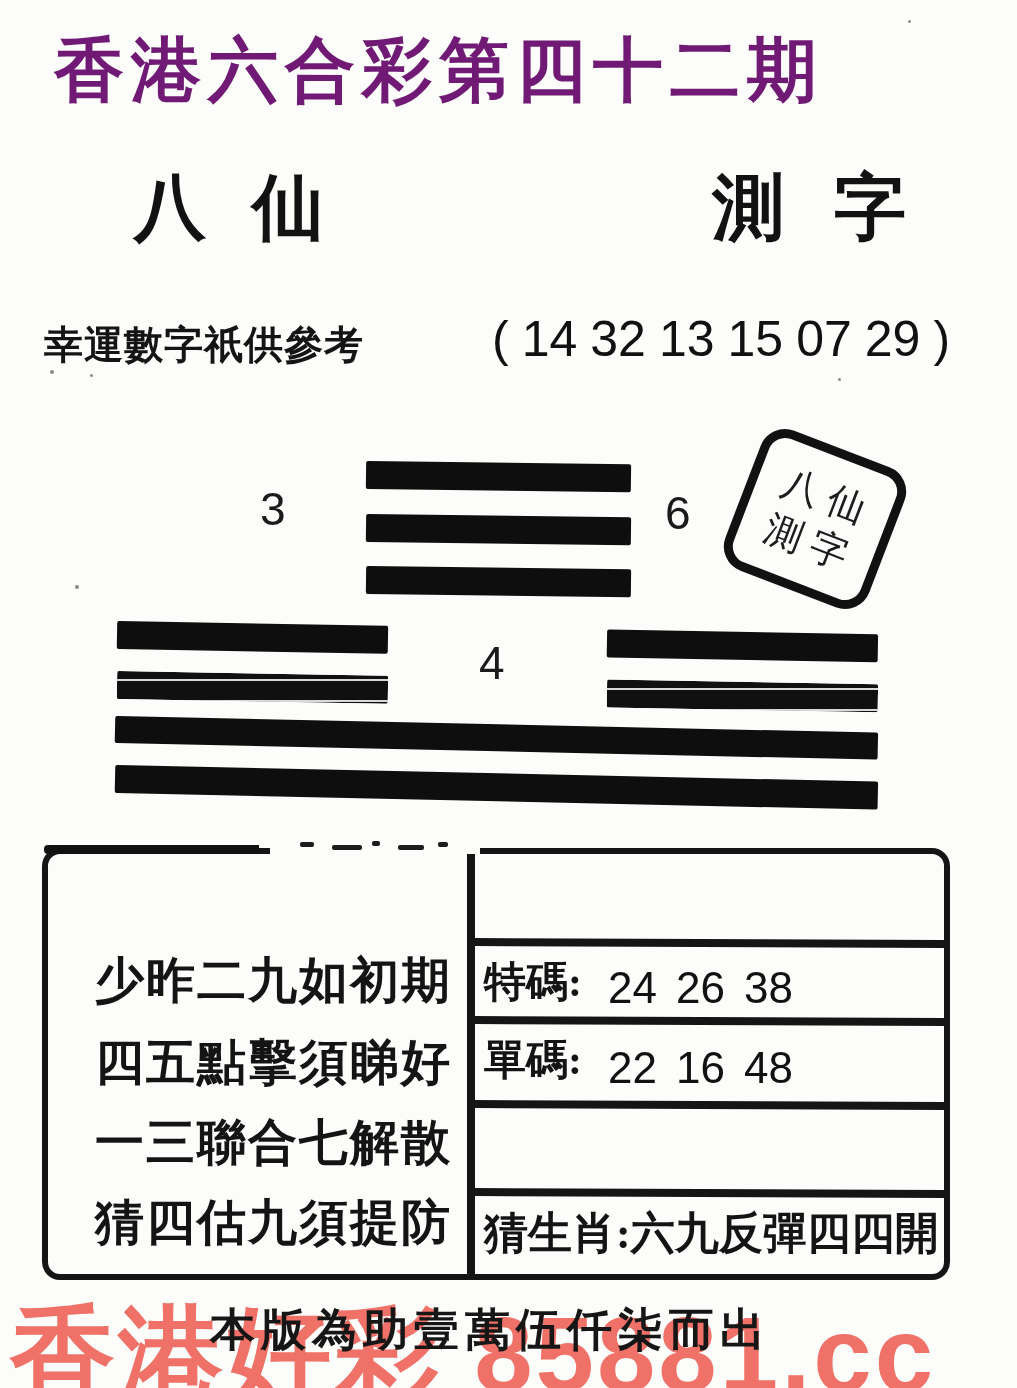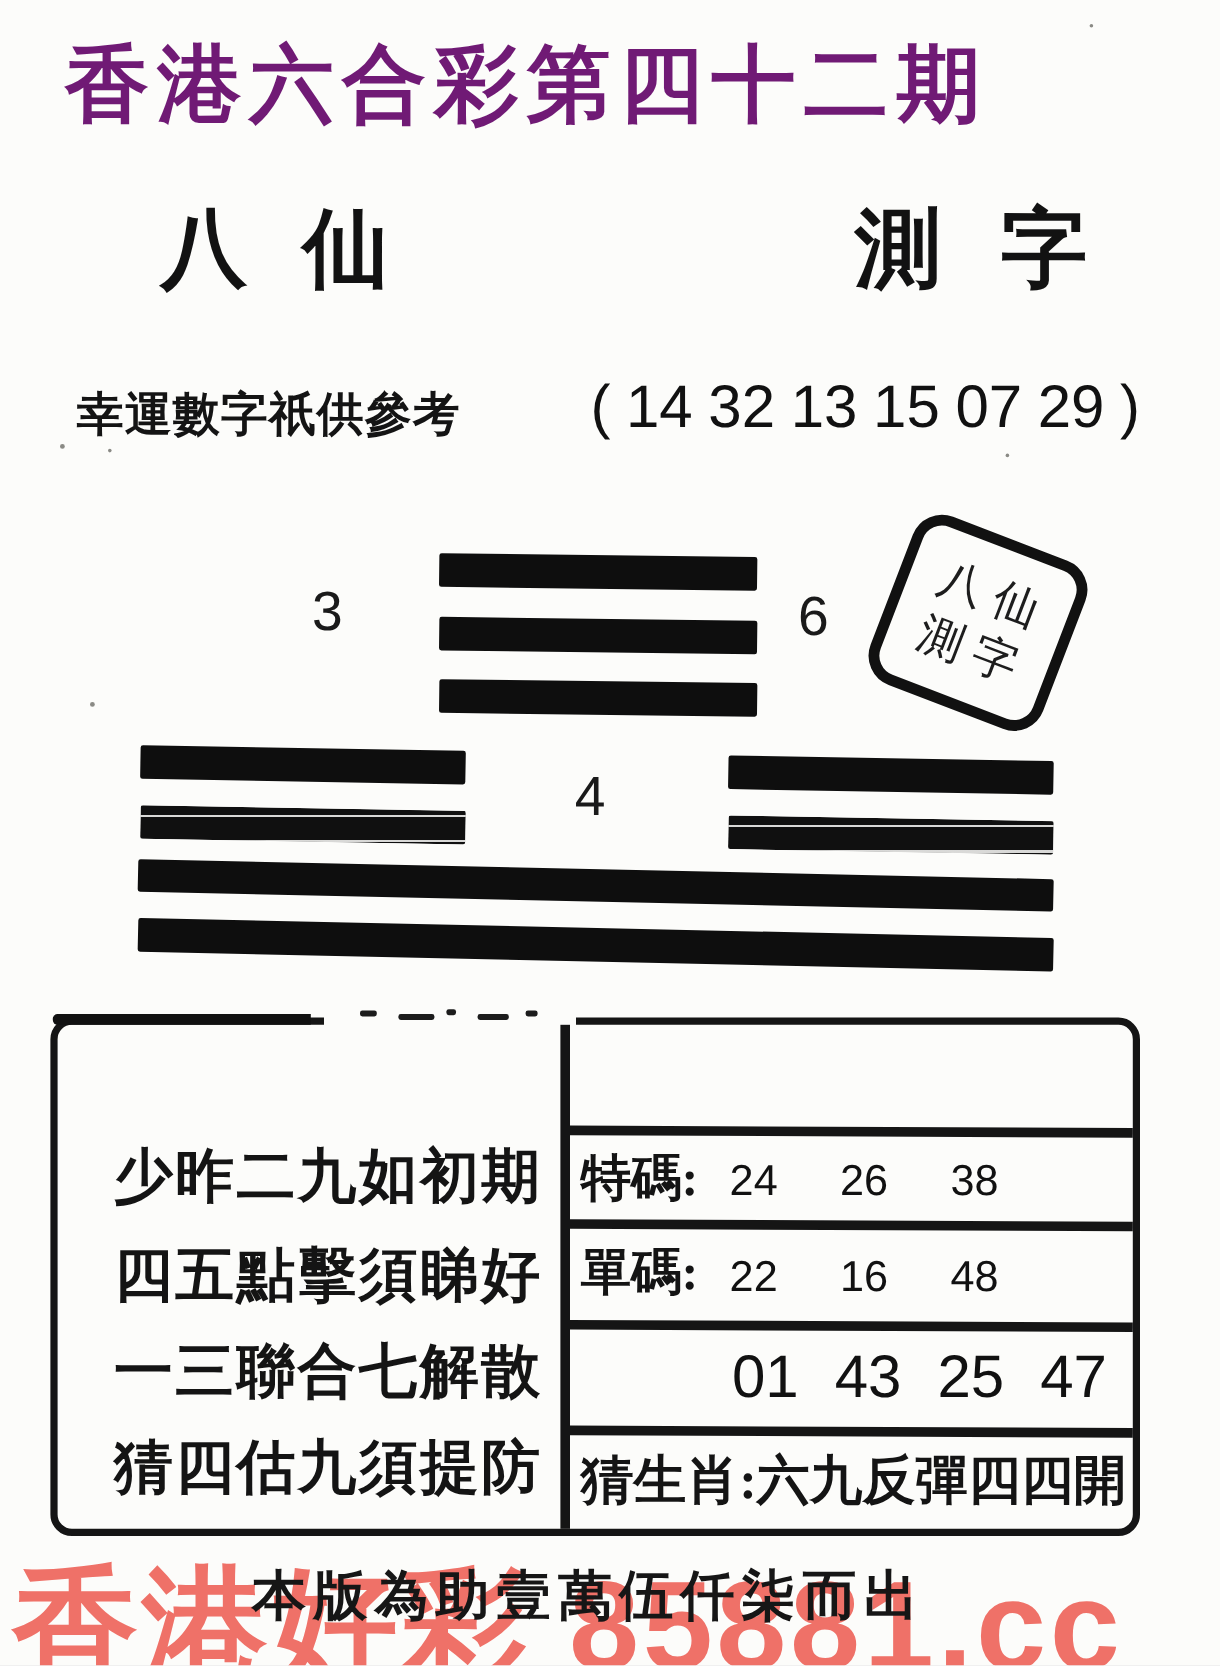--- a/index.html
+++ b/index.html
@@ -18,21 +18,21 @@
     left:54px;top:24px;
     font-size:70px;font-weight:900;letter-spacing:7px;
     white-space:nowrap;color:#701a75;
   }
   .sub-title{
     top:160px;font-size:72px;font-weight:900;white-space:nowrap;color:#121212;
   }
   .sub-left{left:134px;letter-spacing:46px;}
   .sub-right{left:712px;letter-spacing:50px;}
   .lucky-label{
-    left:64px;top:318px;font-size:39px;font-weight:700;letter-spacing:1px;white-space:nowrap;
+    left:44px;top:318px;font-size:39px;font-weight:700;letter-spacing:1px;white-space:nowrap;
   }
   .lucky-numbers{
     left:492px;top:310px;display:flex;gap:13px;align-items:flex-start;
     font-family:"Liberation Sans",sans-serif;font-size:50px;font-weight:400;color:#111;
   }
   
   .bar{background:#0e0e0e;border-radius:2px;}
   .yang-upper{left:366px;width:265px;height:28px;transform:rotate(.7deg);transform-origin:left center;}
   .yin-row{
     left:117px;width:761px;height:28px;display:flex;justify-content:space-between;
@@ -67,22 +67,22 @@
     border:6px solid #151515;border-radius:18px;
     box-sizing:border-box;
   }
   .v-divider{left:467px;top:854px;width:8px;height:420px;background:#151515;}
   .h-line{left:475px;width:469px;height:8px;background:#151515;transform:rotate(.25deg);transform-origin:left center;}
   .poem-title{left:58px;top:874px;font-size:45px;font-weight:700;letter-spacing:5px;white-space:nowrap;}
   .poem-line{left:95px;font-size:49px;font-weight:700;letter-spacing:2px;white-space:nowrap;}
   .cz-header{left:488px;top:872px;font-size:44px;font-weight:700;letter-spacing:12px;white-space:nowrap;}
   .row-label{left:484px;font-size:42px;font-weight:700;white-space:nowrap;}
   .row-nums{
-    position:absolute;display:flex;gap:52px;
-    font-family:"Liberation Sans",sans-serif;font-size:36px;color:#111;line-height:1;
+    position:absolute;display:flex;gap:19px;
+    font-family:"Liberation Sans",sans-serif;font-size:44px;color:#111;line-height:1;
   }
   .row-nums.compact{gap:30px;font-size:50px;}
   .zodiac-line{left:484px;top:1204px;font-size:44px;font-weight:700;white-space:nowrap;letter-spacing:0px;}
   
   .border-break{left:270px;top:844px;width:210px;height:15px;background:#fcfcfa;}
   .border-thick{left:44px;top:845px;width:215px;height:9px;background:#111;border-radius:4px 0 0 4px;}
   .dash{background:#1c1c1c;border-radius:2px;}
   
   .watermark{
     left:10px;top:1286px;z-index:1;
@@ -168,26 +168,20 @@
     <span>38</span>
   </div>
 
   <div class="abs row-label" style="top:1032px">單碼:</div>
   <div class="row-nums" style="left:608px;top:1046px">
     <span>22</span>
     <span>16</span>
     <span>48</span>
   </div>
 
-  <div class="row-nums compact" style="left:610px;top:1122px">
-    <span>01</span>
-    <span>43</span>
-    <span>25</span>
-    <span>47</span>
-  </div>
 
   <div class="abs zodiac-line">猜生肖:六九反彈四四開</div>
 
   <div class="abs watermark" style="color: rgb(239, 113, 104);">香港好彩 85881.cc</div>
   <div class="abs footer-note">本版為助壹萬伍仟柒而出</div>
 
   <div class="abs speck" style="left:50px;top:370px;width:4px;height:4px"></div>
   <div class="abs speck" style="left:90px;top:374px;width:3px;height:3px"></div>
   <div class="abs speck" style="left:838px;top:378px;width:3px;height:3px"></div>
   <div class="abs speck" style="left:75px;top:585px;width:4px;height:4px"></div>

